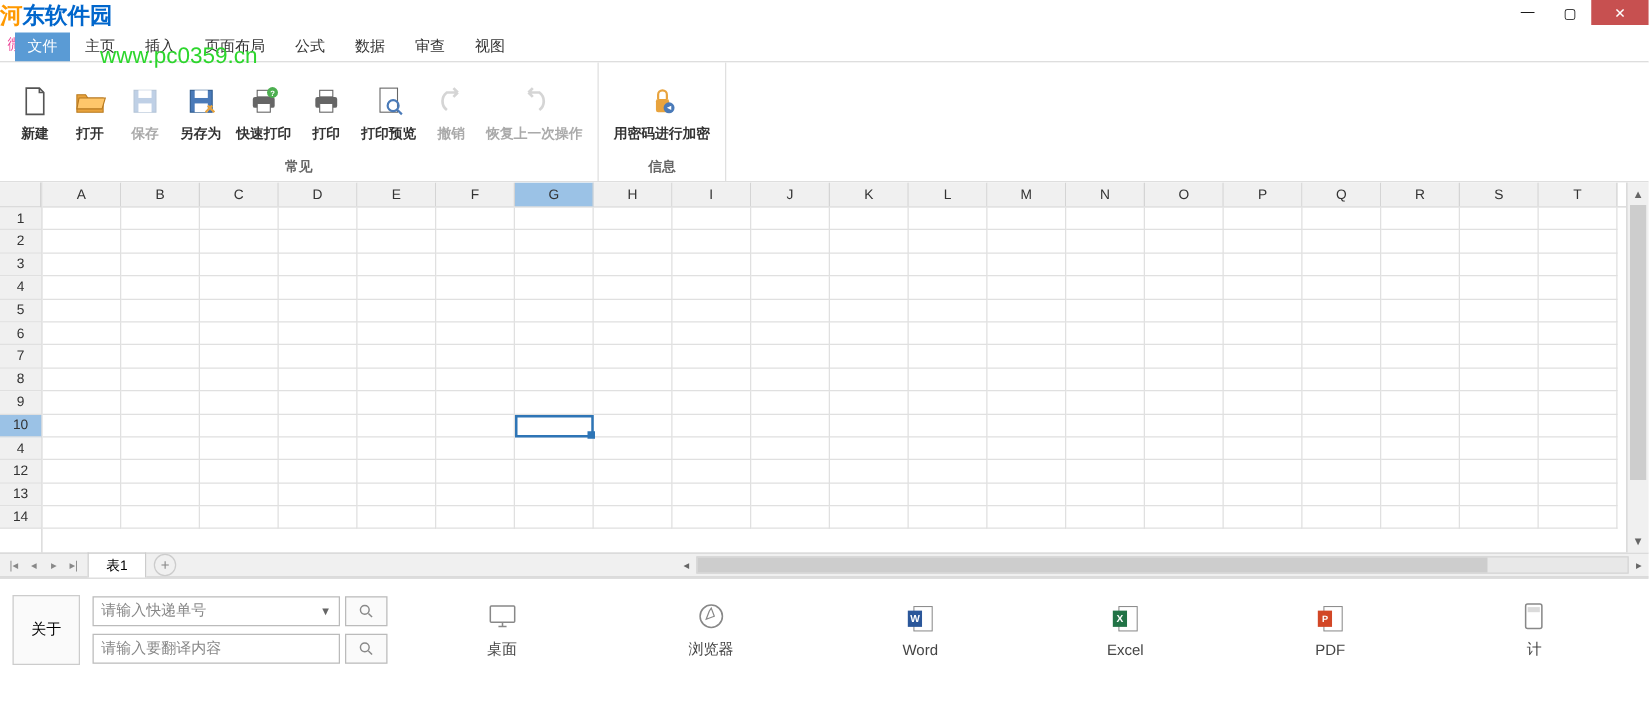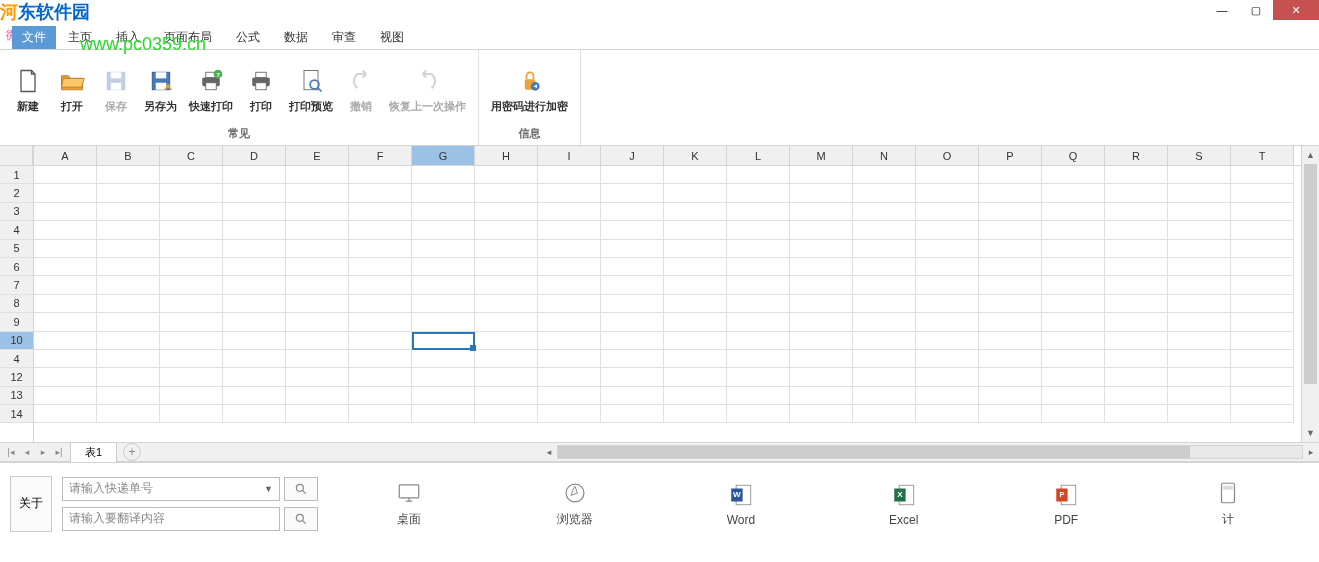--- a/index.html
+++ b/index.html
@@ -50,24 +50,24 @@
 .nav-btns { display: flex; padding: 0 4px; gap: 2px; }
 .nav-btn { width: 14px; font-size: 9px; color: #888; text-align: center; }
 .sheet-tab { padding: 2px 14px; font-size: 11px; background: #fff; border: 1px solid #ccc; border-bottom: none; }
 .add-sheet { width: 18px; height: 18px; border: 1px solid #ccc; border-radius: 50%; display: flex; align-items: center; justify-content: center; font-size: 12px; color: #888; margin-left: 6px; }
 .hscroll { flex: 1; margin-left: 400px; display: flex; align-items: center; }
 .hscroll-track { flex: 1; height: 14px; background: #e8e8e8; border: 1px solid #d4d4d4; position: relative; }
 .hscroll-thumb { position: absolute; left: 0; top: 0; bottom: 0; width: 85%; background: #cdcdcd; }
 .hscroll-left, .hscroll-right { width: 16px; font-size: 9px; color: #666; text-align: center; }
 
 .bottom-panel { height: 82px; display: flex; align-items: center; padding: 8px 10px; gap: 10px; border-top: 1px solid #d4d4d4; }
-.about-btn { width: 42px; height: 56px; border: 1px solid #ccc; display: flex; align-items: center; justify-content: center; font-size: 12px; background: #fafafa; }
+.about-btn { width: 54px; height: 56px; border: 1px solid #ccc; display: flex; align-items: center; justify-content: center; font-size: 12px; background: #fafafa; }
 .input-col { display: flex; flex-direction: column; gap: 6px; }
 .input-row { display: flex; gap: 4px; }
-.combo { width: 218px; height: 24px; border: 1px solid #bbb; font-size: 12px; padding: 0 6px; display: flex; align-items: center; justify-content: space-between; color: #888; background: #fff; }
+.combo { width: 198px; height: 24px; border: 1px solid #bbb; font-size: 12px; padding: 0 6px; display: flex; align-items: center; justify-content: space-between; color: #888; background: #fff; }
 .combo-arrow { font-size: 9px; color: #666; }
 .search-btn { width: 34px; height: 24px; border: 1px solid #bbb; display: flex; align-items: center; justify-content: center; background: #fafafa; }
 .launcher { flex: 1; display: flex; justify-content: space-around; align-items: center; }
 .launch-item { display: flex; flex-direction: column; align-items: center; gap: 4px; cursor: default; }
 .launch-item .licon { width: 28px; height: 28px; display: flex; align-items: center; justify-content: center; }
 .launch-item .llabel { font-size: 12px; color: #444; }
 
 svg { display: block; }
 </style>
 </head>

